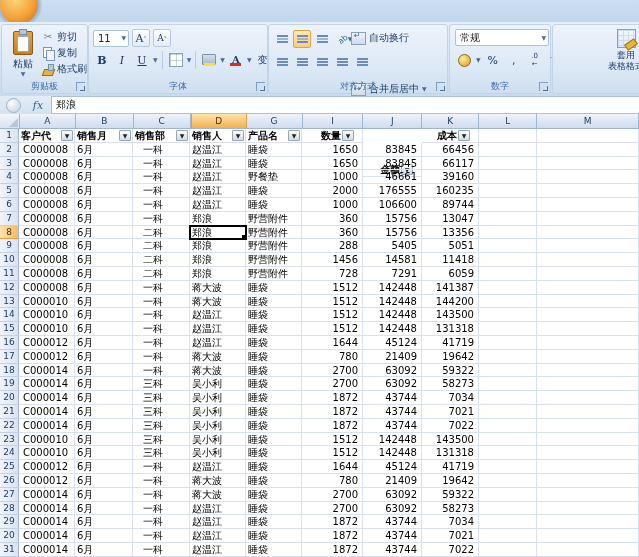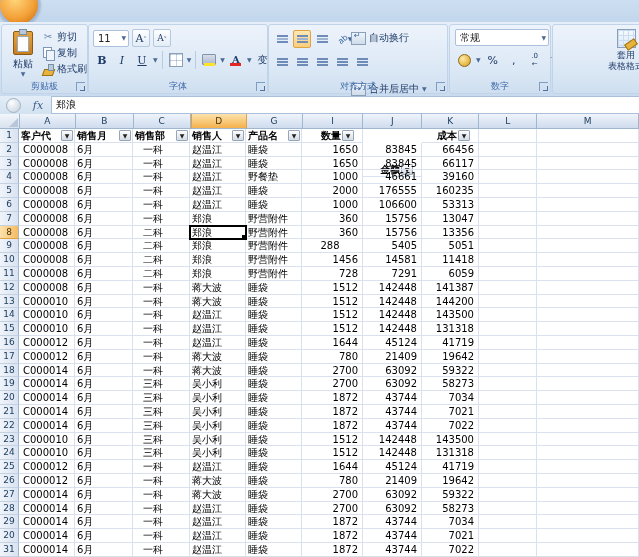--- a/index.html
+++ b/index.html
@@ -398,21 +398,21 @@
       </div>
       <div class="row">
         <div class="rh">6</div>
         <div class="c" style="width: 56px; padding-left: 4px;">C000008</div>
         <div class="c" style="width: 58px; padding-left: 2px;">6月</div>
         <div class="c" style="width: 57px; padding-left: 10px;">一科</div>
         <div class="c" style="width: 56px; padding-left: 2px;">赵温江</div>
         <div class="c" style="width: 56px; padding-left: 2px;">睡袋</div>
         <div class="c num" style="width: 61px;">1000</div>
         <div class="c num" style="width: 59px;">106600</div>
-        <div class="c num" style="width: 57px;">53313</div>
+        <div class="c num" style="width: 57px;">89744</div>
         <div class="c" style="width: 58px;"></div>
         <div class="c" style="width: 102px;"></div>
       </div>
       <div class="row">
         <div class="rh">7</div>
         <div class="c" style="width: 56px; padding-left: 4px;">C000008</div>
         <div class="c" style="width: 58px; padding-left: 2px;">6月</div>
         <div class="c" style="width: 57px; padding-left: 10px;">一科</div>
         <div class="c" style="width: 56px; padding-left: 2px;">郑浪</div>
         <div class="c" style="width: 56px; padding-left: 2px;">野营附件</div>
@@ -435,21 +435,21 @@
         <div class="c" style="width: 58px;"></div>
         <div class="c" style="width: 102px;"></div>
       </div>
       <div class="row">
         <div class="rh">9</div>
         <div class="c" style="width: 56px; padding-left: 4px;">C000008</div>
         <div class="c" style="width: 58px; padding-left: 2px;">6月</div>
         <div class="c" style="width: 57px; padding-left: 10px;">二科</div>
         <div class="c" style="width: 56px; padding-left: 2px;">郑浪</div>
         <div class="c" style="width: 56px; padding-left: 2px;">野营附件</div>
-        <div class="c num" style="width: 61px; text-align: center;">288</div>
+        <div class="c num" style="width: 61px;">288</div>
         <div class="c num" style="width: 59px;">5405</div>
         <div class="c num" style="width: 57px;">5051</div>
         <div class="c" style="width: 58px;"></div>
         <div class="c" style="width: 102px;"></div>
       </div>
       <div class="row">
         <div class="rh">10</div>
         <div class="c" style="width: 56px; padding-left: 4px;">C000008</div>
         <div class="c" style="width: 58px; padding-left: 2px;">6月</div>
         <div class="c" style="width: 57px; padding-left: 10px;">二科</div>

